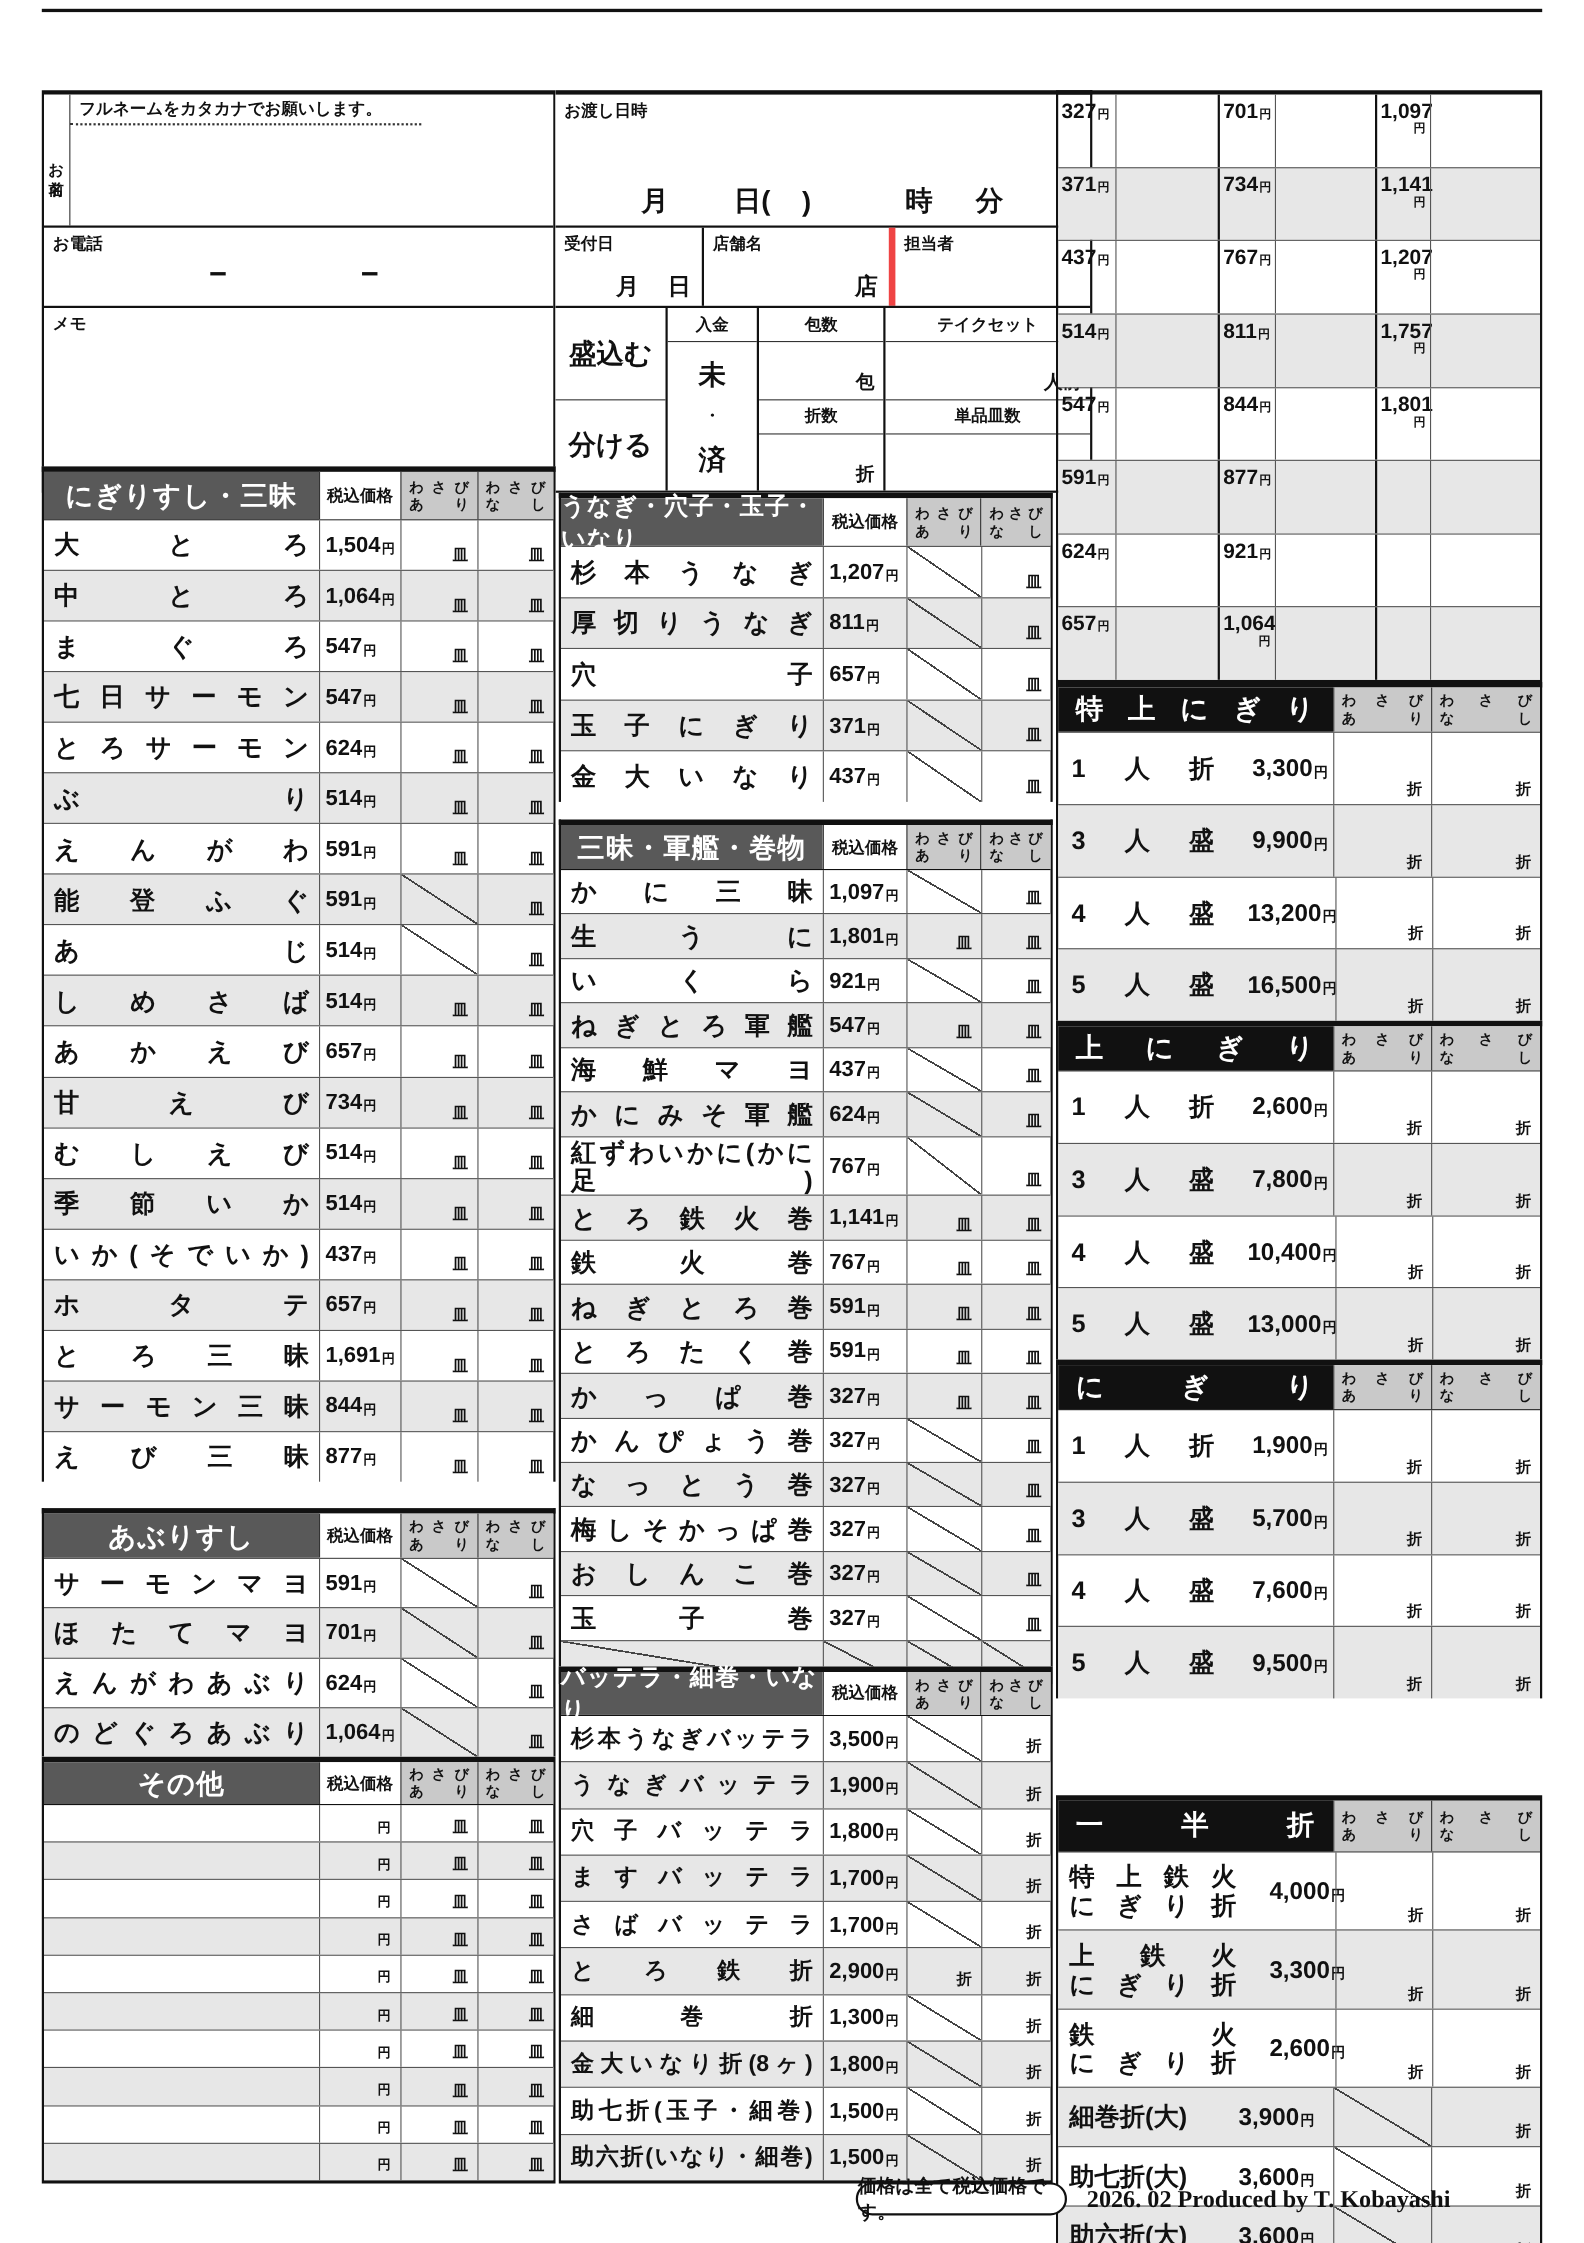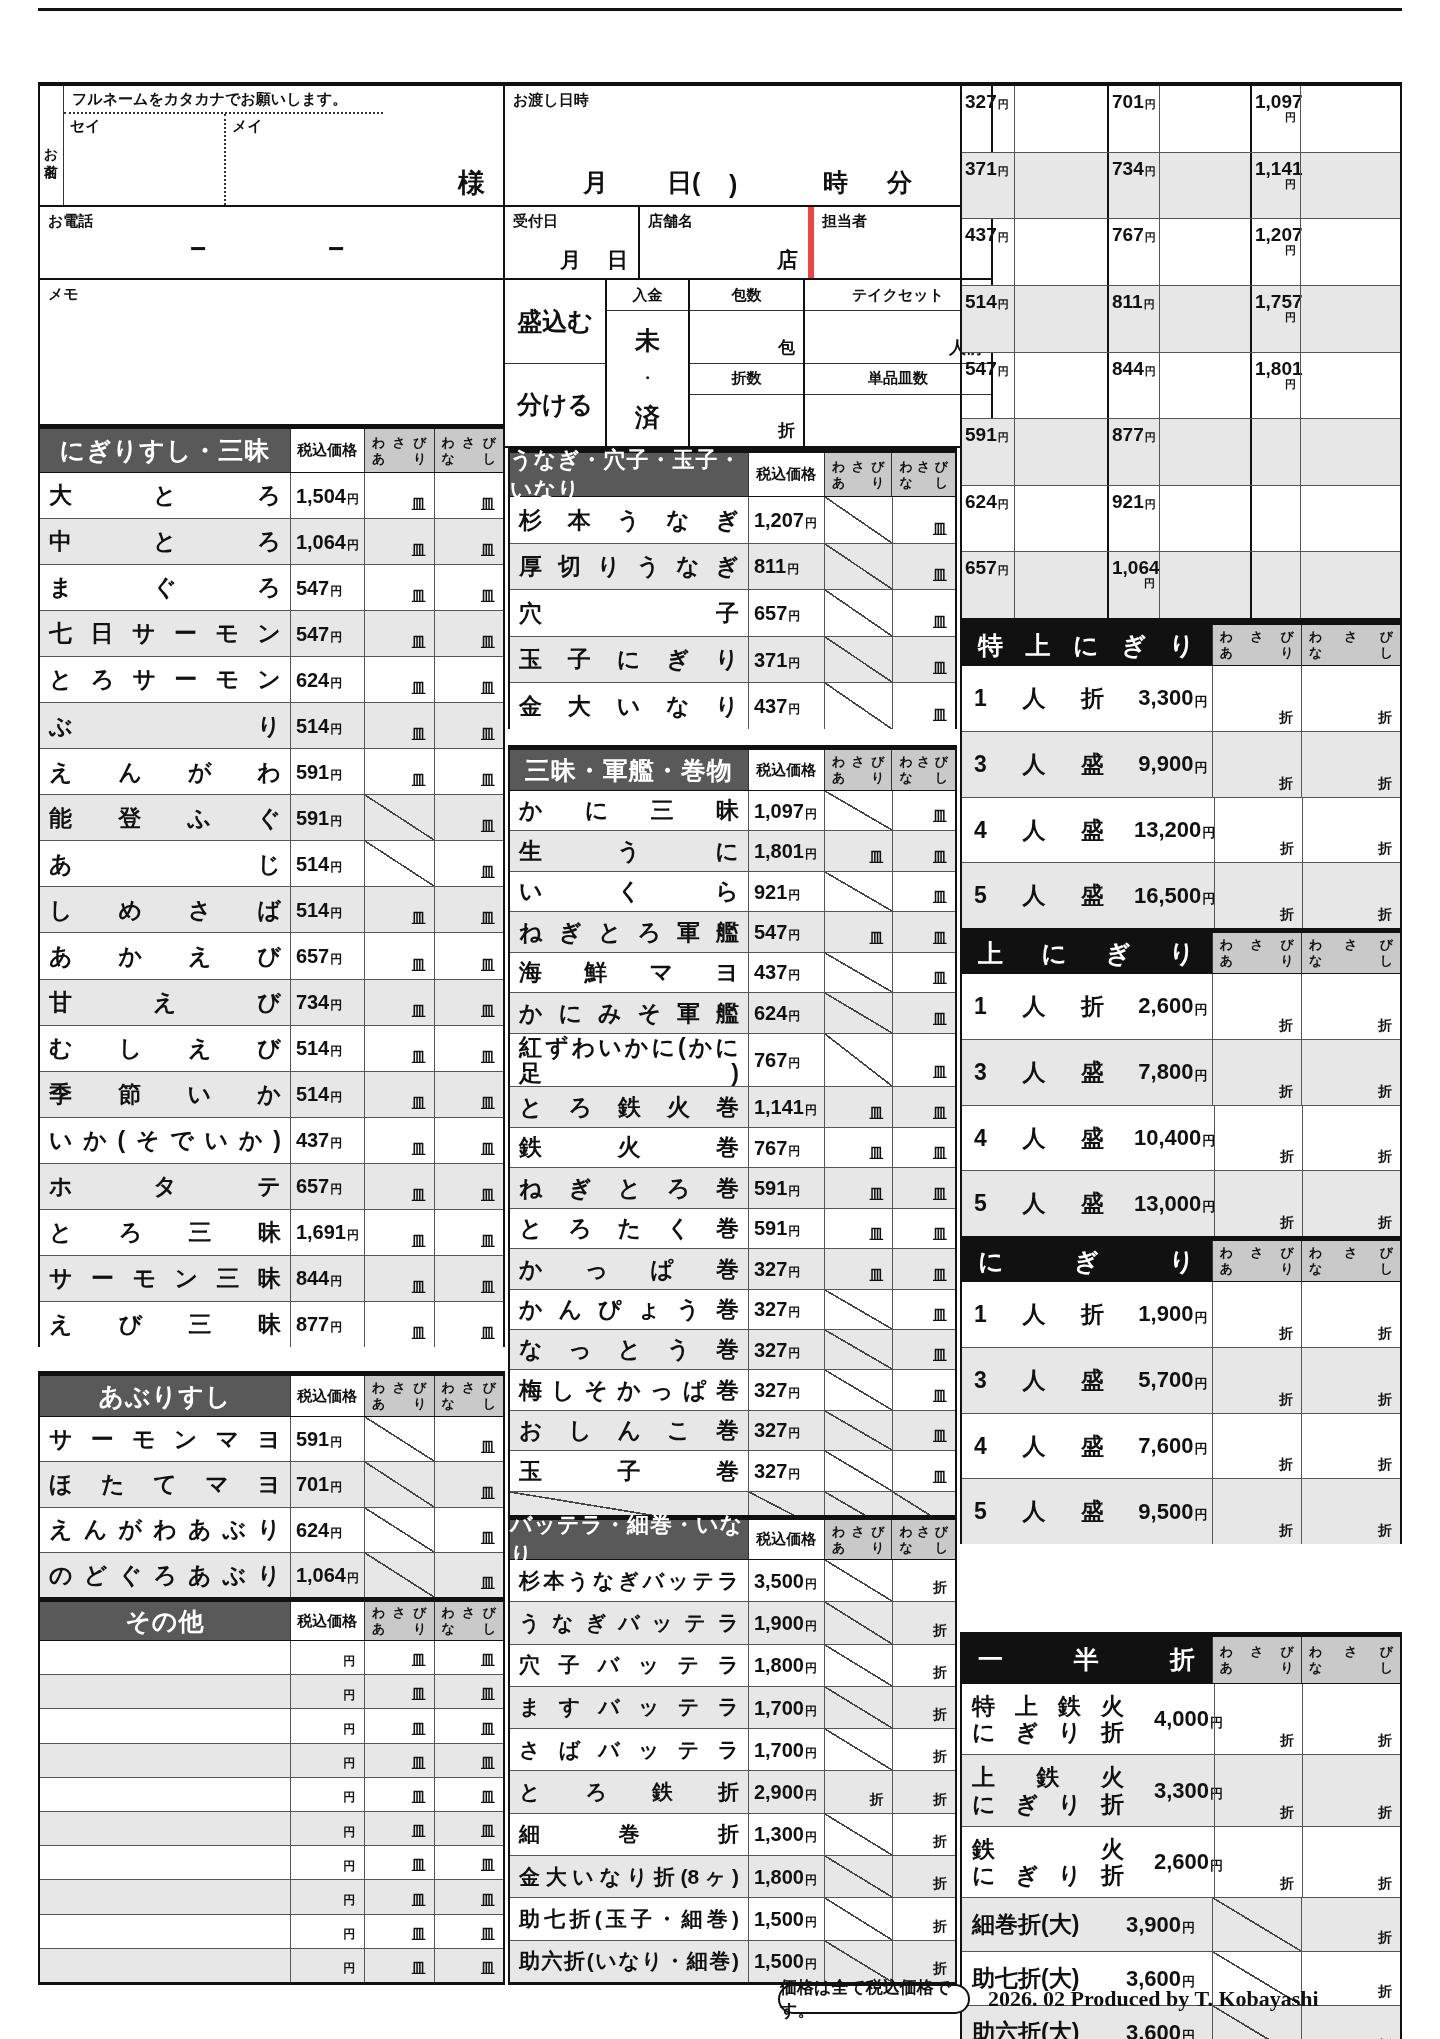--- a/index.html
+++ b/index.html
@@ -117,31 +117,20 @@
 <body>
 
 <div id="page">
   <div id="topline" class="abs"></div>
 
   <div id="form-left" class="abs fbox">
     <div id="name-row" class="frow">
       <div class="vlabel">お名前</div>
       <div class="ncontent">
         <div class="nnote">フルネームをカタカナでお願いします。</div>
-        <div class="nfields">
-          <div class="sei">
-            <span class="slab">セイ</span>
-          </div>
-          <div class="mei">
-            <span class="slab">メイ</span>
-          </div>
-          <div class="samazone">
-            <span class="sama">様</span>
-          </div>
-        </div>
       </div>
     </div>
     <div id="phone-row" class="frow">
       <span class="flab">お電話</span>
       <span class="dash" style="left:150px">−</span>
       <span class="dash" style="left:288px">−</span>
     </div>
     <div id="memo-row" class="frow">
       <span class="flab">メモ</span>
     </div>

